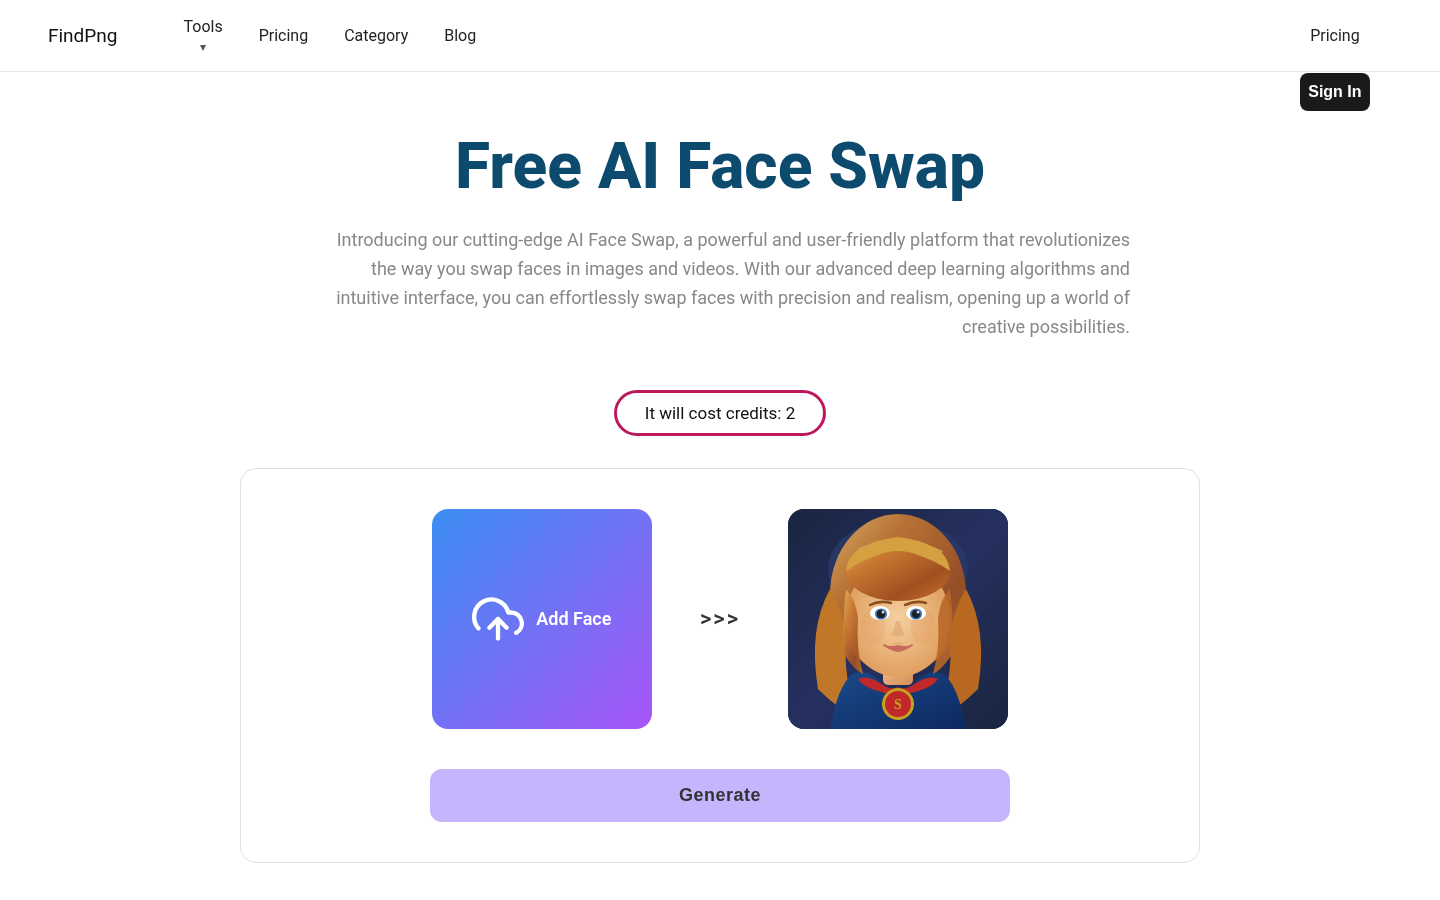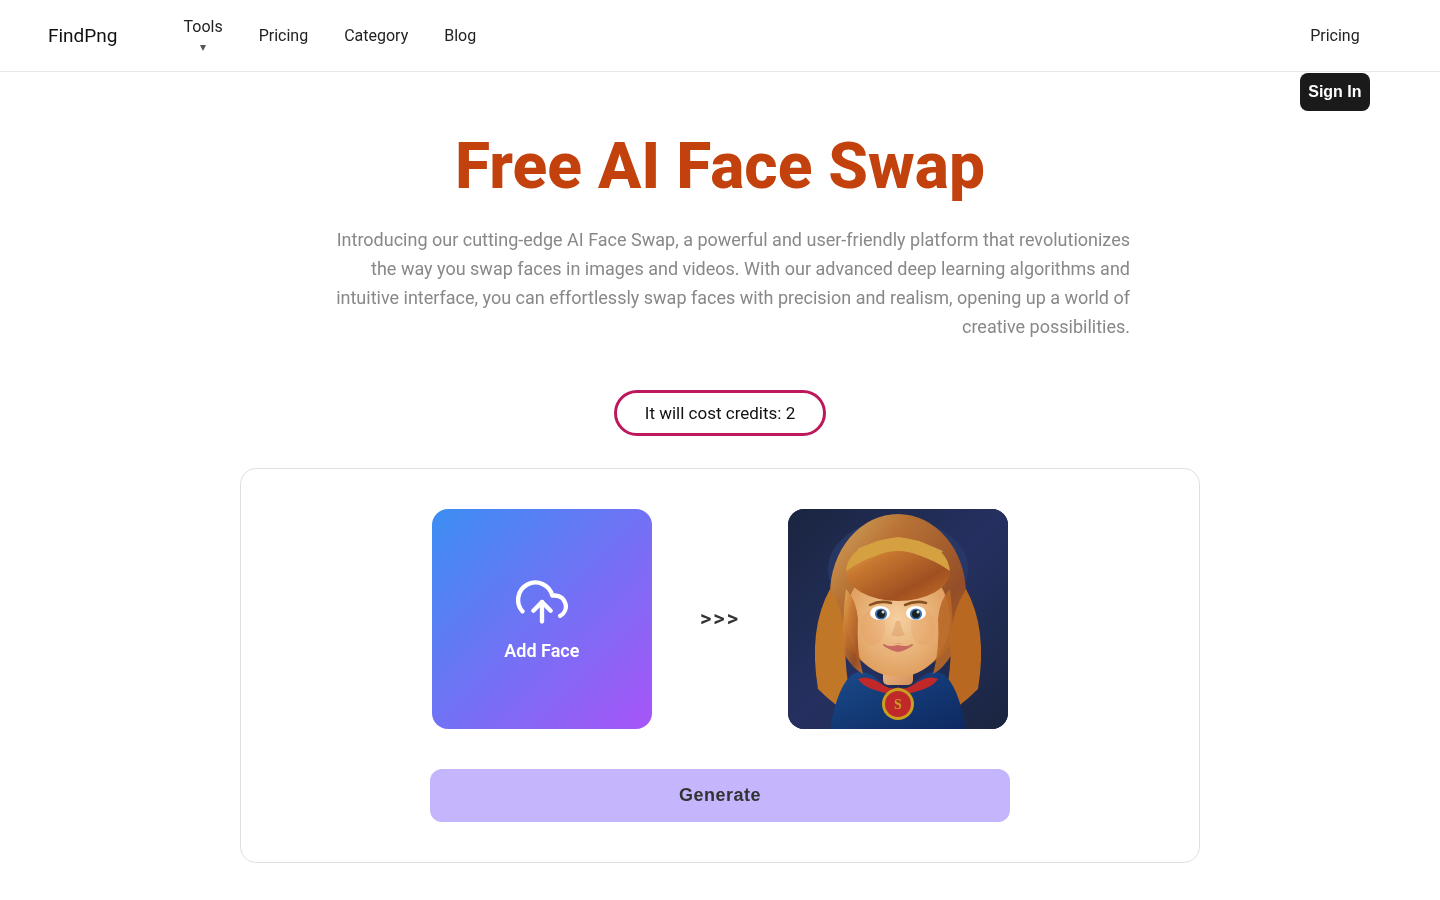--- a/index.html
+++ b/index.html
@@ -96,21 +96,21 @@
     main {
       display: flex;
       flex-direction: column;
       align-items: center;
       padding: 60px 48px 60px;
     }
 
     .page-title {
       font-size: 64px;
       font-weight: 800;
-      color: #c2410c;
+      color: #0c4a6e;
       text-align: center;
       margin-bottom: 24px;
       line-height: 1.1;
     }
 
     .page-subtitle {
       font-size: 18px;
       color: #888;
       text-align: right;
       max-width: 820px;
@@ -149,21 +149,21 @@
       margin-bottom: 40px;
     }
 
     
     .upload-box {
       width: 220px;
       height: 220px;
       border-radius: 16px;
       background: linear-gradient(135deg, #3b8ef3 0%, #a855f7 100%);
       display: flex;
-      flex-direction: column;
+      flex-direction: row;
       align-items: center;
       justify-content: center;
       cursor: pointer;
       gap: 12px;
     }
 
     .upload-icon {
       width: 52px;
       height: 52px;
       color: #fff;

